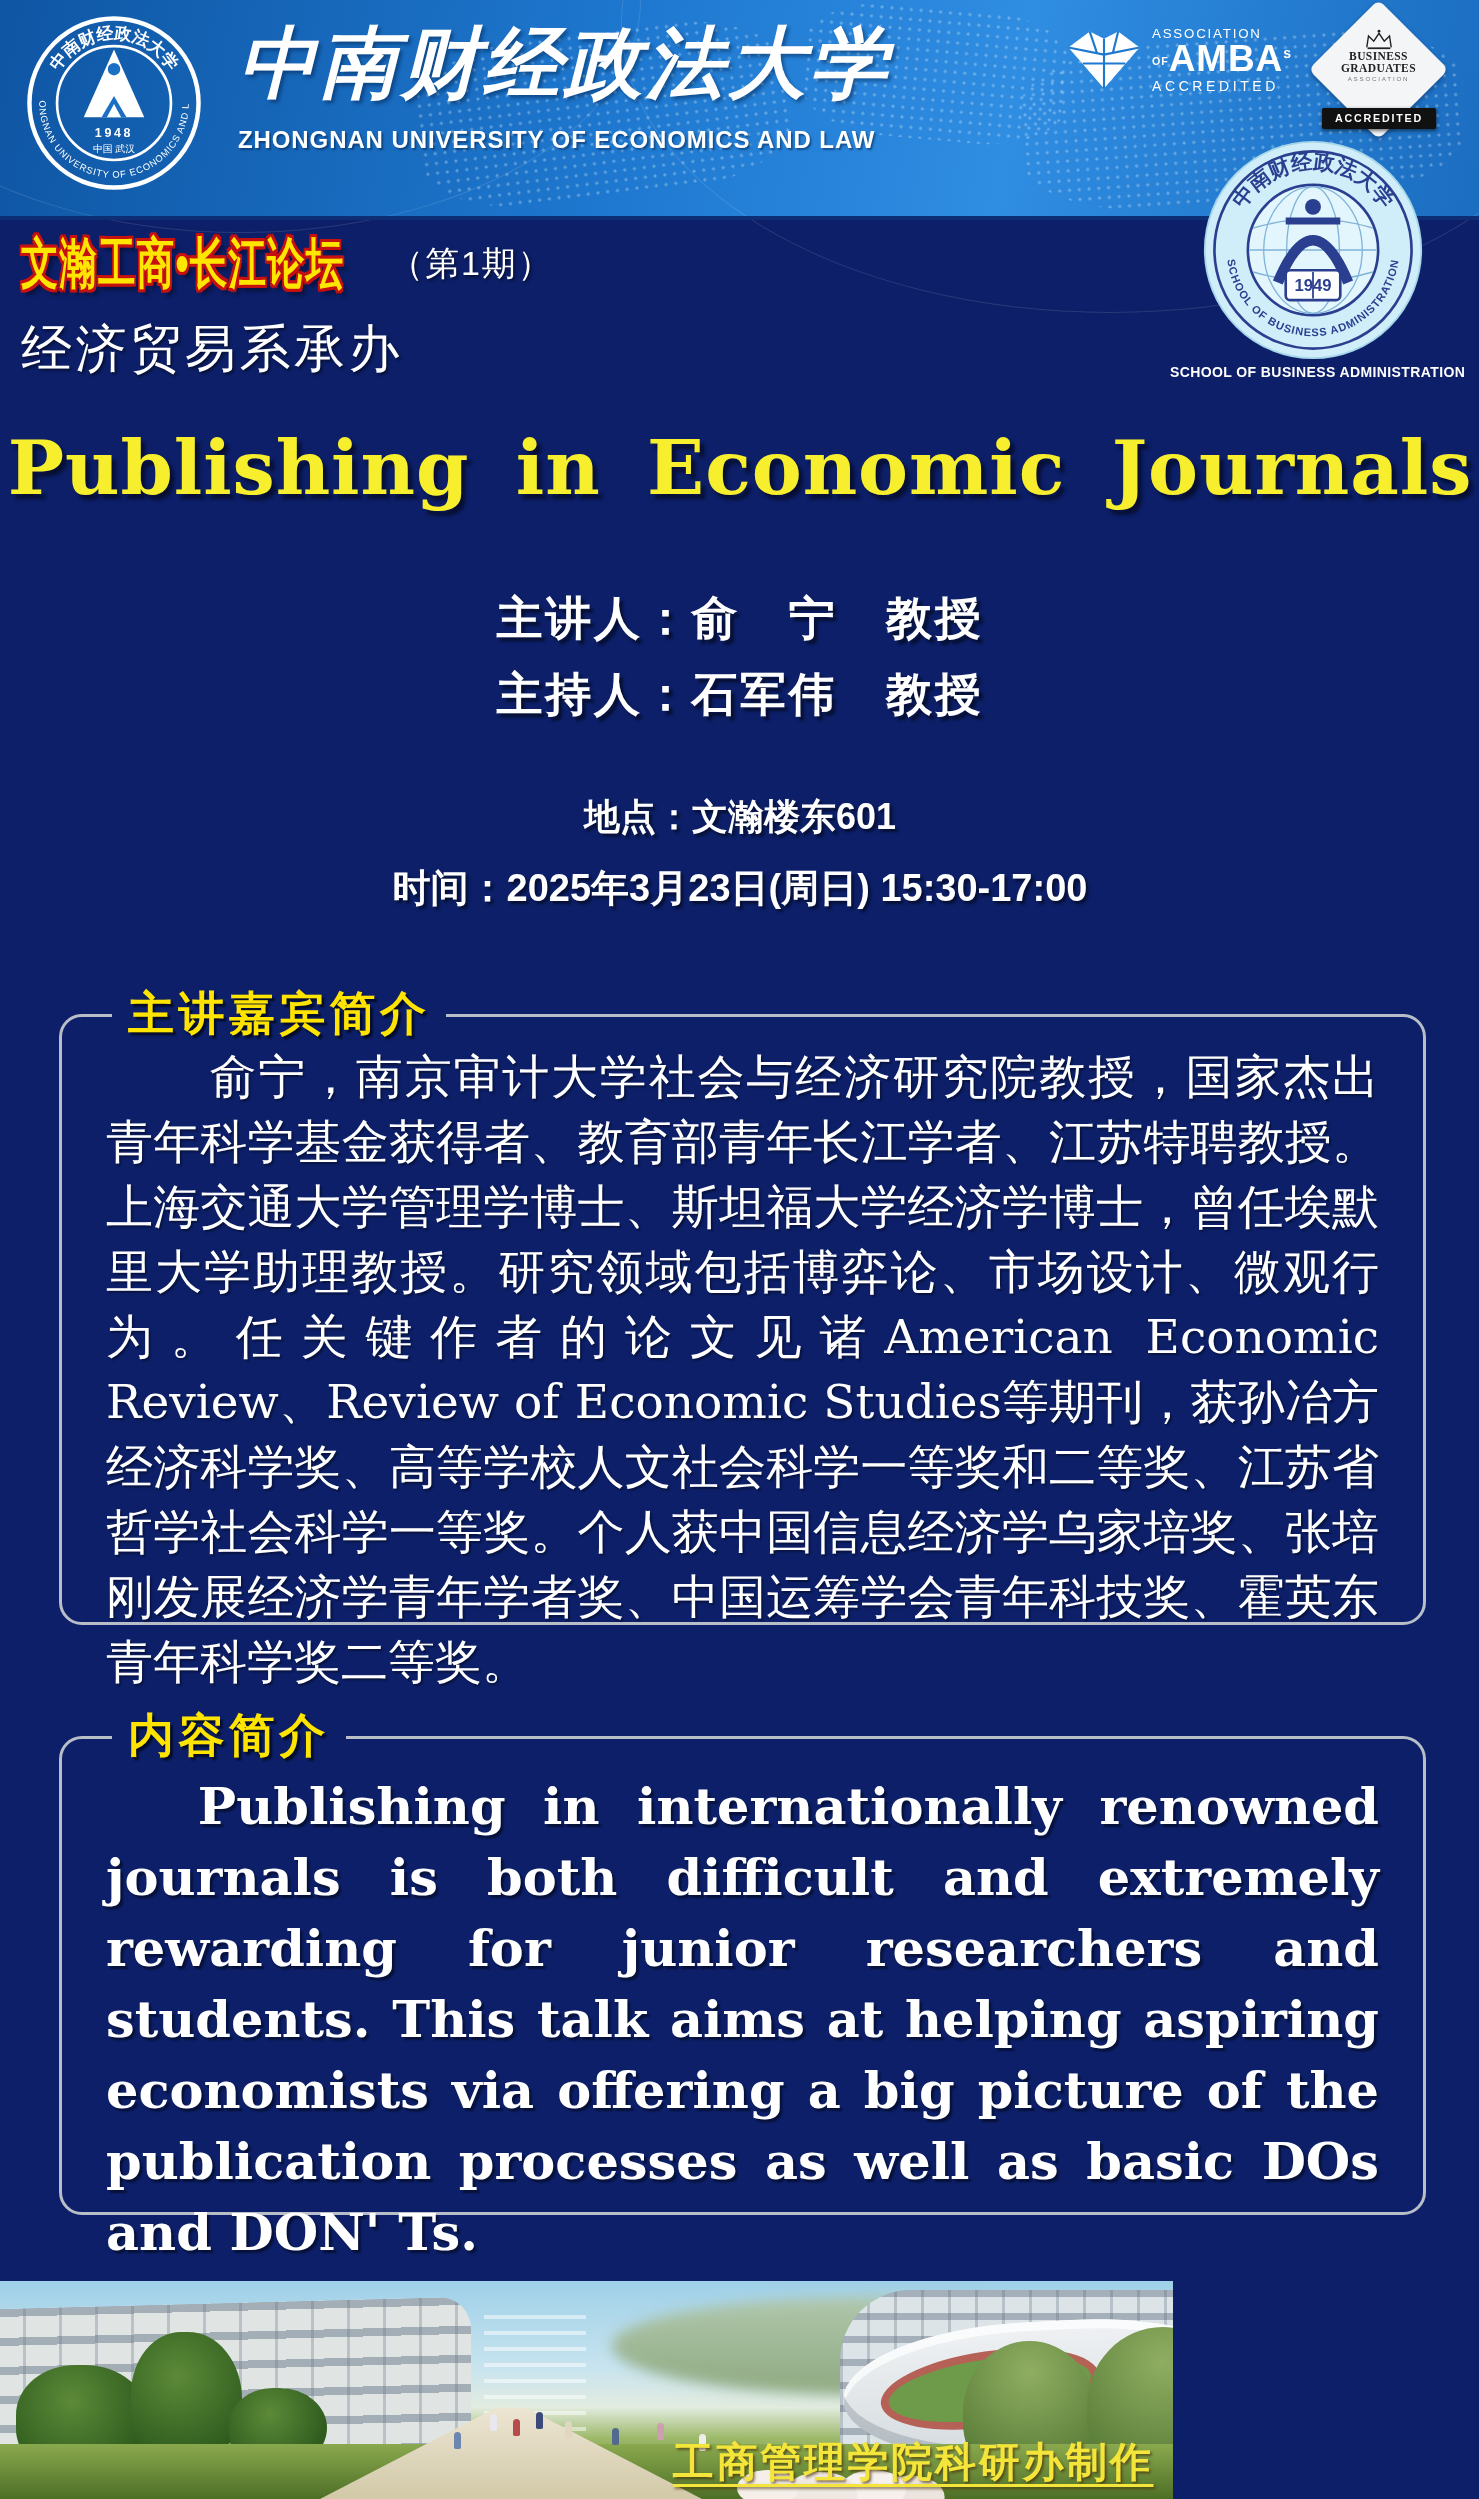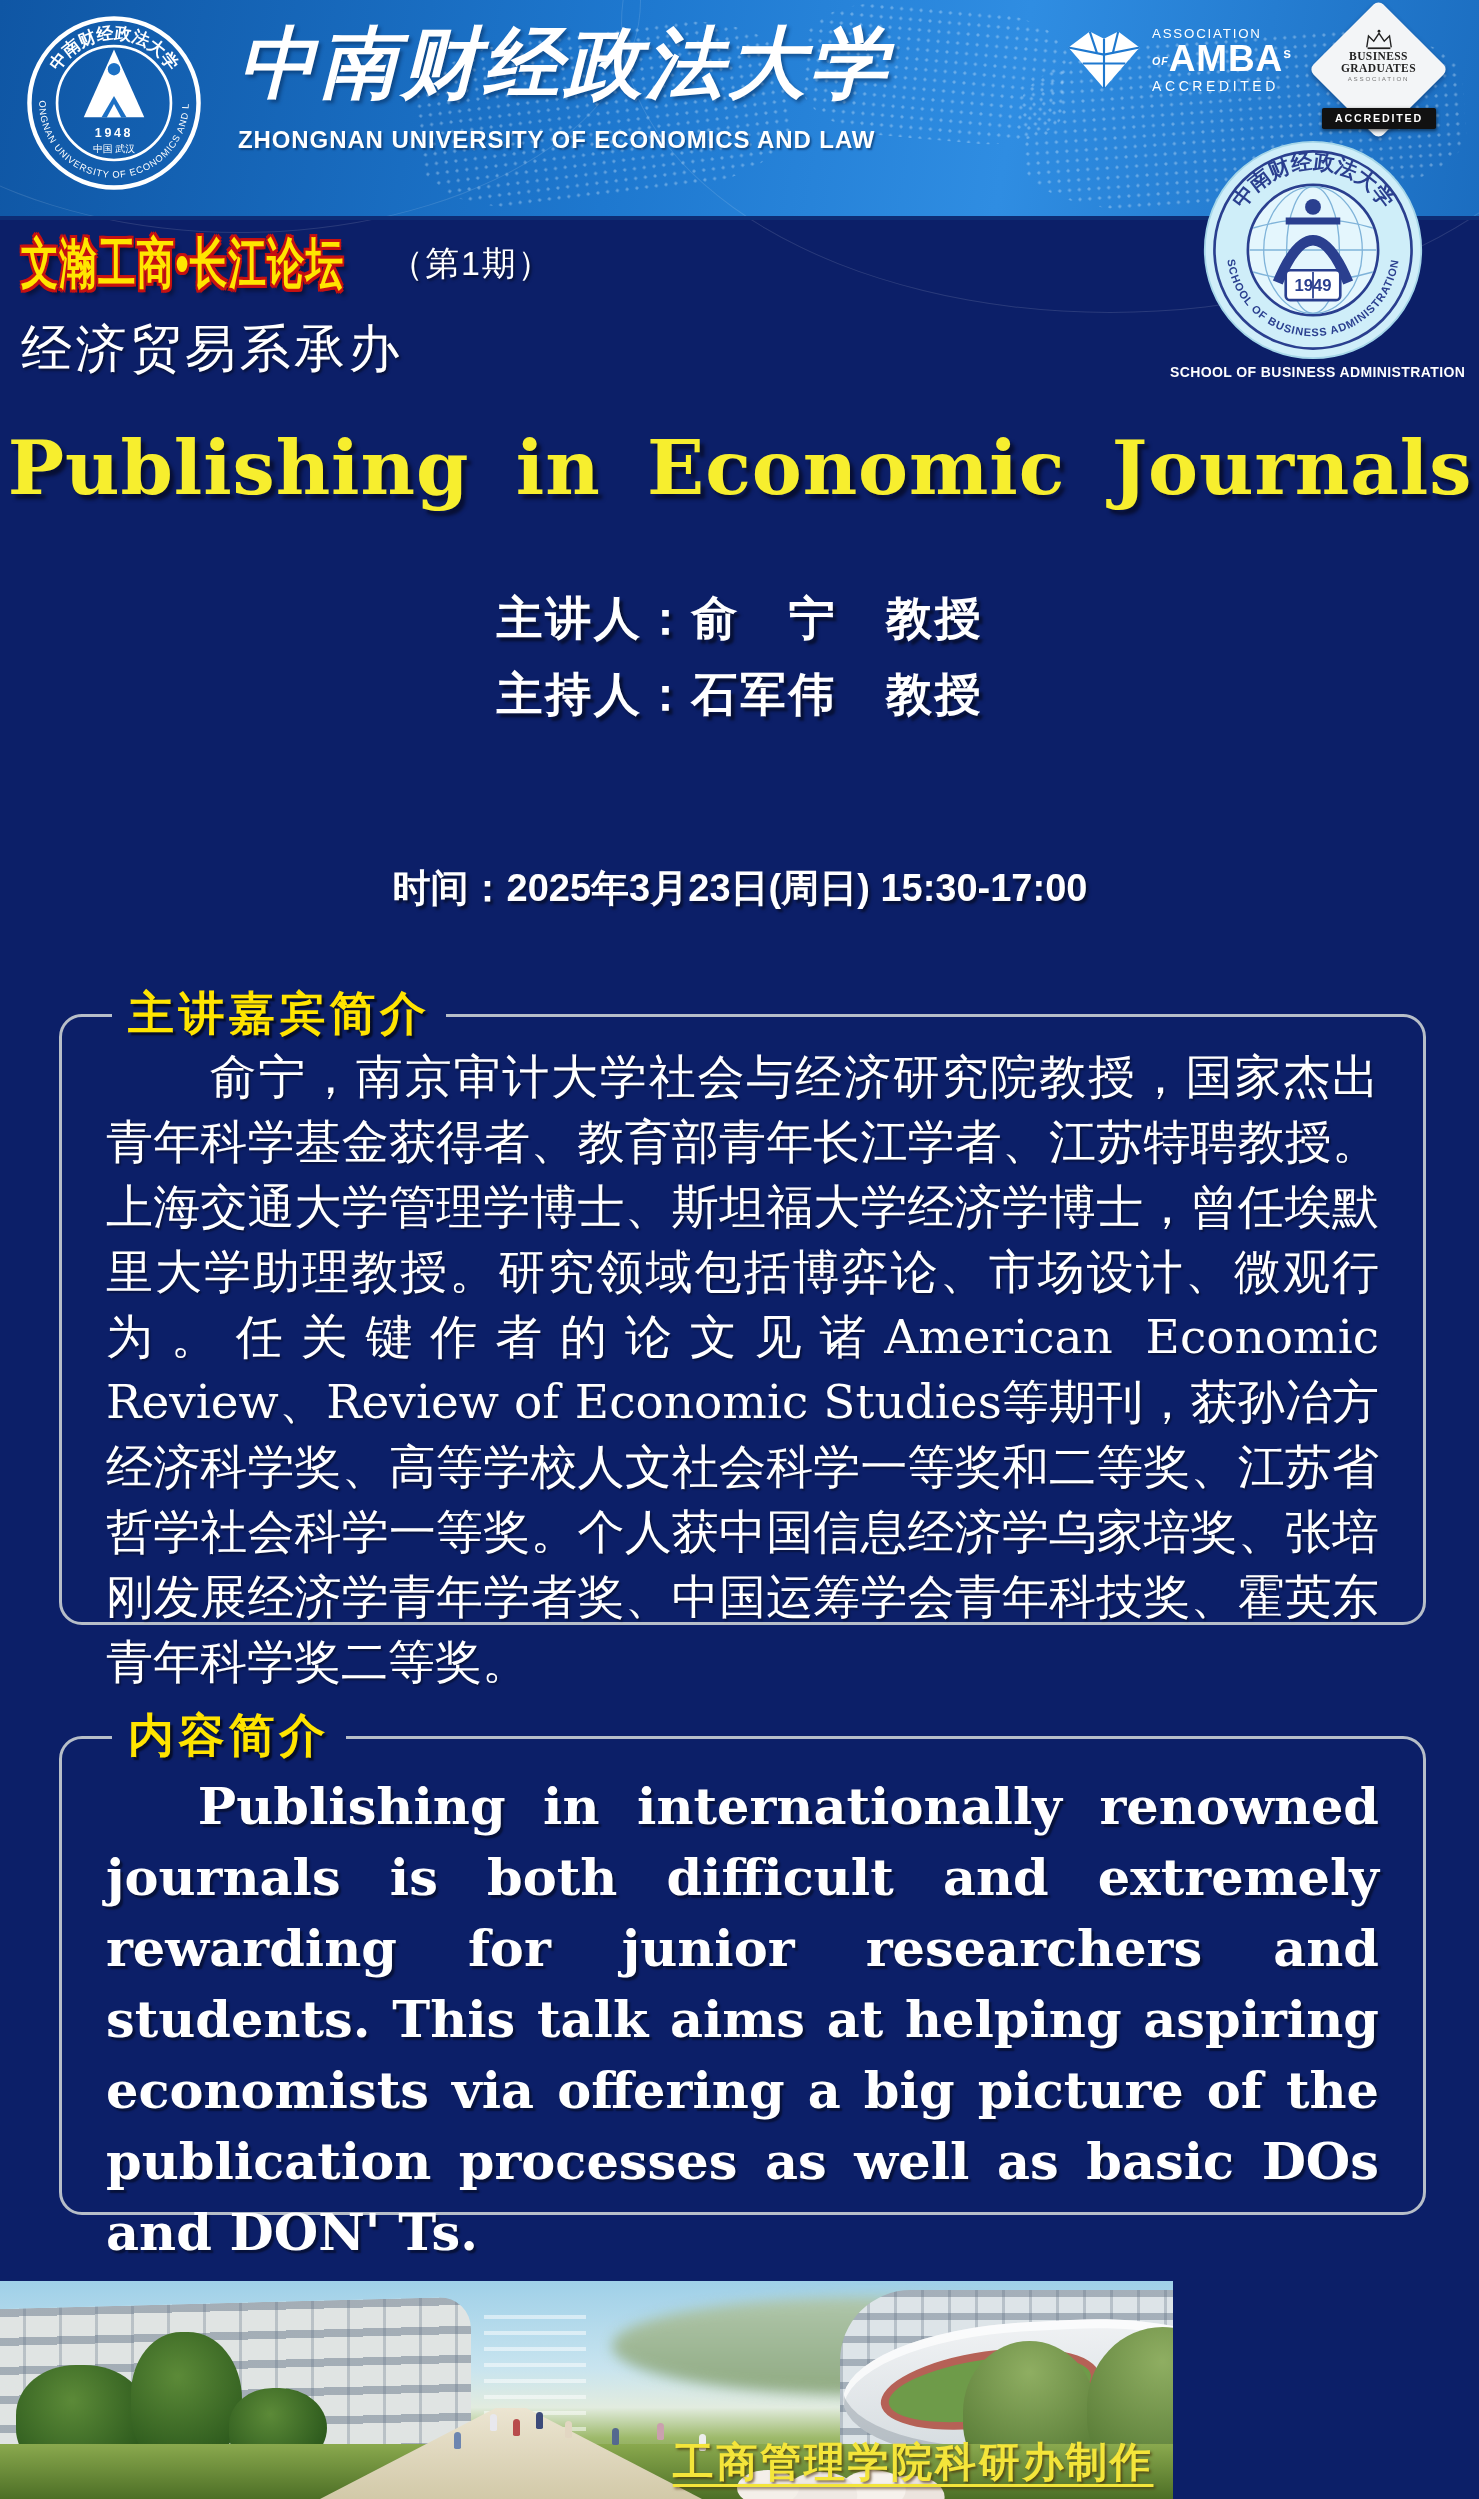--- a/index.html
+++ b/index.html
@@ -24,21 +24,21 @@
   .uni-names{position:absolute;left:238px;top:12.4px;width:710px;color:#fff;}
   .uni-zh{font-size:78px;font-weight:bold;font-style:italic;letter-spacing:3.6px;white-space:nowrap;
           font-family:"Liberation Serif","DejaVu Serif",serif;text-shadow:2.7px 2.7px 3.6px rgba(0,30,70,.45);}
   .uni-en{font-size:24px;font-weight:bold;letter-spacing:0.9px;margin-top:9px;white-space:nowrap;
           text-shadow:1.8px 1.8px 1.8px rgba(0,30,70,.5);}
 
   .amba{position:absolute;left:1063px;top:27px;display:flex;align-items:center;gap:7px;color:#fff;}
   .amba-text{line-height:1;}
   .amba-assoc{font-size:13.3px;letter-spacing:1.8px;}
   .amba-main{font-size:37px;font-weight:bold;letter-spacing:0.9px;}
-  .amba-of{font-size:10.7px;vertical-align:middle;font-style:italic;}
+  .amba-of{font-size:10.7px;vertical-align:middle;}
   .amba-s{font-size:14px;vertical-align:super;}
   .amba-accred{font-size:14px;letter-spacing:3.6px;margin-top:1.8px;}
 
   .bga{position:absolute;left:1329px;top:19.5px;width:99px;height:99px;background:#f3f5f7;
        transform:rotate(45deg);border-radius:7px;box-shadow:1.8px 1.8px 5.3px rgba(0,20,60,.4);}
   .bga-inner{position:absolute;left:0;top:0;width:99px;height:99px;transform:rotate(-45deg);
              display:flex;flex-direction:column;align-items:center;justify-content:flex-start;color:#222;}
   .bga-crown{margin-top:9px;}
   .bga-l1{font-size:11.5px;font-weight:bold;font-family:"Liberation Serif",serif;letter-spacing:0.4px;}
   .bga-l2{font-size:11.5px;font-weight:bold;font-family:"Liberation Serif",serif;letter-spacing:0.4px;}
@@ -262,20 +262,21 @@
     <div class="banner-line1">
       <span class="forum">文瀚工商•长江论坛</span><span class="issue">（第1期）</span>
     </div>
     <div class="organizer">经济贸易系承办</div>
   </div>
 
   <h1 class="main-title">Publishing in Economic Journals</h1>
 
   <div class="speaker-line">主讲人：俞　宁　教授</div>
   <div class="host-line">主持人：石军伟　教授</div>
+  <div class="loc-line">地点：文瀚楼东601</div>
   <div class="time-line">时间：2025年3月23日(周日) 15:30-17:00</div>
 
   <section class="info-box content-box">
     <div class="box-label">内容简介</div>
     <p class="content-text">Publishing in internationally renowned journals is both difficult and extremely rewarding for junior researchers and students. This talk aims at helping aspiring economists via offering a big picture of the publication processes as well as basic DOs and DON' Ts.</p>
   </section>
 
   <section class="info-box bio-box">
     <div class="box-label">主讲嘉宾简介</div>
     <p class="bio-text">俞宁，南京审计大学社会与经济研究院教授，国家杰出青年科学基金获得者、教育部青年长江学者、江苏特聘教授。上海交通大学管理学博士、斯坦福大学经济学博士，曾任埃默里大学助理教授。研究领域包括博弈论、市场设计、微观行为。任关键作者的论文见诸American Economic Review、Review of Economic Studies等期刊，获孙冶方经济科学奖、高等学校人文社会科学一等奖和二等奖、江苏省哲学社会科学一等奖。个人获中国信息经济学乌家培奖、张培刚发展经济学青年学者奖、中国运筹学会青年科技奖、霍英东青年科学奖二等奖。</p>

